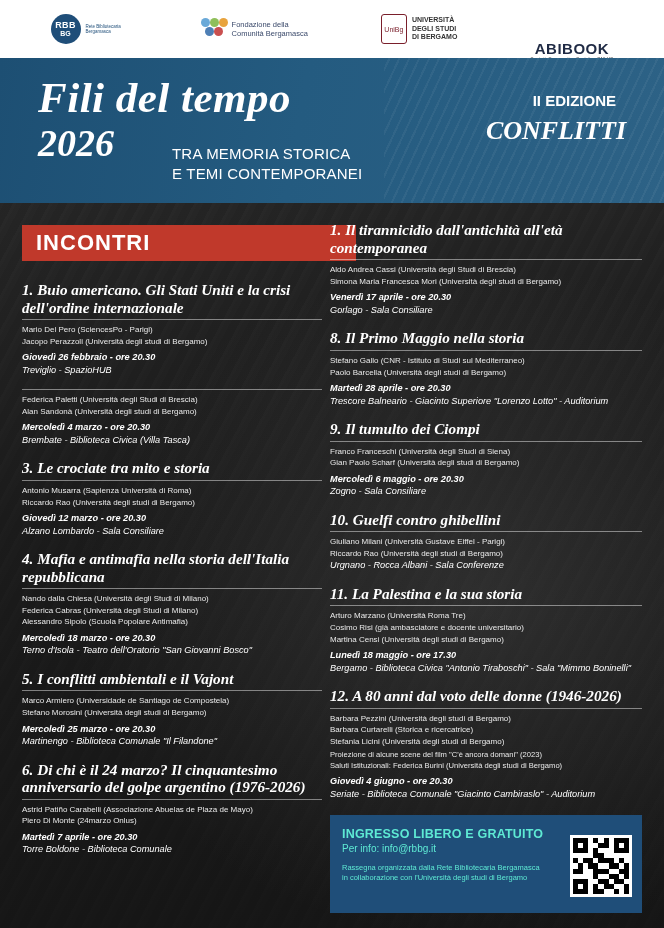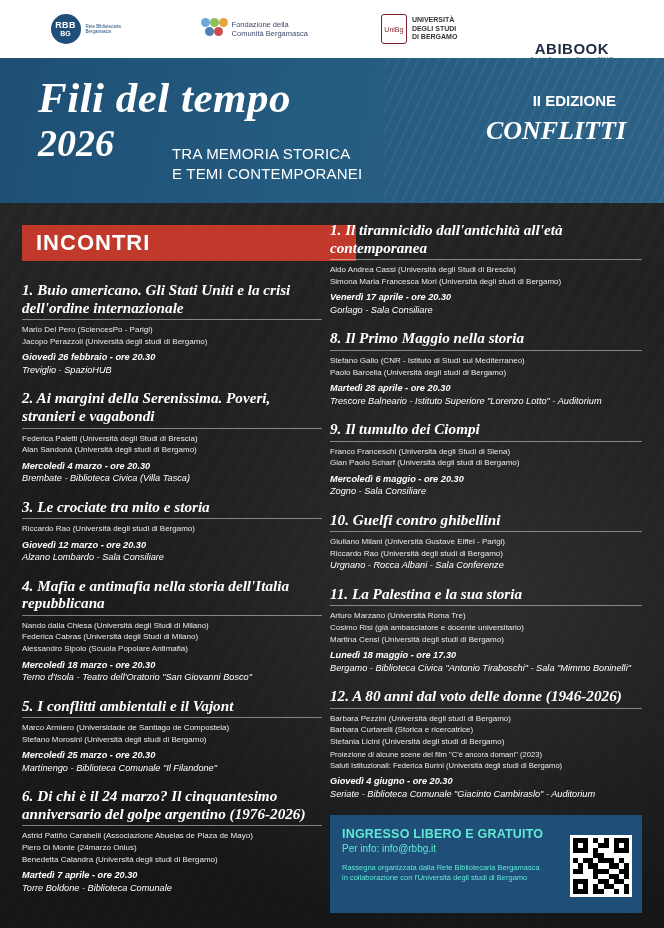--- a/index.html
+++ b/index.html
@@ -193,31 +193,31 @@
       <div class="event">
         <div class="ev-title">1.  Buio americano. Gli Stati Uniti e la crisi dell'ordine internazionale</div>
         <div class="ev-rule"></div>
         <div class="ev-speaker">Mario Del Pero (SciencesPo - Parigi)</div>
         <div class="ev-speaker">Jacopo Perazzoli (Università degli studi di Bergamo)</div>
         <div class="ev-when">Giovedì 26 febbraio - ore 20.30</div>
         <div class="ev-where">Treviglio - SpazioHUB</div>
       </div>
 
       <div class="event">
-        <div class="ev-title">2. Ai margini della Serenissima. Poveri, stranieri e vagabondi</div>
         <div class="ev-rule"></div>
         <div class="ev-speaker">Federica Paletti (Università degli Studi di Brescia)</div>
         <div class="ev-speaker">Alan Sandonà (Università degli studi di Bergamo)</div>
         <div class="ev-when">Mercoledì 4 marzo - ore 20.30</div>
         <div class="ev-where">Brembate - Biblioteca Civica (Villa Tasca)</div>
       </div>
 
       <div class="event">
         <div class="ev-title">3. Le crociate tra mito e storia</div>
         <div class="ev-rule"></div>
+        <div class="ev-speaker">Antonio Musarra (Sapienza Università di Roma)</div>
         <div class="ev-speaker">Riccardo Rao (Università degli studi di Bergamo)</div>
         <div class="ev-when">Giovedì 12 marzo - ore 20.30</div>
         <div class="ev-where">Alzano Lombardo - Sala Consiliare</div>
       </div>
 
       <div class="event">
         <div class="ev-title">4. Mafia e antimafia nella storia dell'Italia repubblicana</div>
         <div class="ev-rule"></div>
         <div class="ev-speaker">Nando dalla Chiesa (Università degli Studi di Milano)</div>
         <div class="ev-speaker">Federica Cabras (Università degli Studi di Milano)</div>
@@ -233,21 +233,20 @@
         <div class="ev-speaker">Stefano Morosini (Università degli studi di Bergamo)</div>
         <div class="ev-when">Mercoledì 25 marzo - ore 20.30</div>
         <div class="ev-where">Martinengo - Biblioteca Comunale "Il Filandone"</div>
       </div>
 
       <div class="event">
         <div class="ev-title">6. Di chi è il 24 marzo? Il cinquantesimo anniversario del golpe argentino (1976-2026)</div>
         <div class="ev-rule"></div>
         <div class="ev-speaker">Astrid Patiño Carabelli (Associazione Abuelas de Plaza de Mayo)</div>
         <div class="ev-speaker">Piero Di Monte (24marzo Onlus)</div>
-        <div class="ev-speaker">Benedetta Calandra (Università degli studi di Bergamo)</div>
         <div class="ev-when">Martedì 7 aprile - ore 20.30</div>
         <div class="ev-where">Torre Boldone - Biblioteca Comunale</div>
       </div>
 
     </div>
 
     <div class="col col-right">
 
       <div class="event">
         <div class="ev-title">1. Il tirannicidio dall'antichità all'età contemporanea</div>
@@ -257,21 +256,21 @@
         <div class="ev-when">Venerdì 17 aprile - ore 20.30</div>
         <div class="ev-where">Gorlago - Sala Consiliare</div>
       </div>
 
       <div class="event">
         <div class="ev-title">8. Il Primo Maggio nella storia</div>
         <div class="ev-rule"></div>
         <div class="ev-speaker">Stefano Gallo (CNR - Istituto di Studi sul Mediterraneo)</div>
         <div class="ev-speaker">Paolo Barcella (Università degli studi di Bergamo)</div>
         <div class="ev-when">Martedì 28 aprile - ore 20.30</div>
-        <div class="ev-where">Trescore Balneario - Istituto Superiore "Lorenzo Lotto" - Auditorium</div>
+        <div class="ev-where">Trescore Balneario - Giacinto Superiore "Lorenzo Lotto" - Auditorium</div>
       </div>
 
       <div class="event">
         <div class="ev-title">9. Il tumulto dei Ciompi</div>
         <div class="ev-rule"></div>
         <div class="ev-speaker">Franco Franceschi (Università degli Studi di Siena)</div>
         <div class="ev-speaker">Gian Paolo Scharf (Università degli studi di Bergamo)</div>
         <div class="ev-when">Mercoledì 6 maggio - ore 20.30</div>
         <div class="ev-where">Zogno - Sala Consiliare</div>
       </div>

